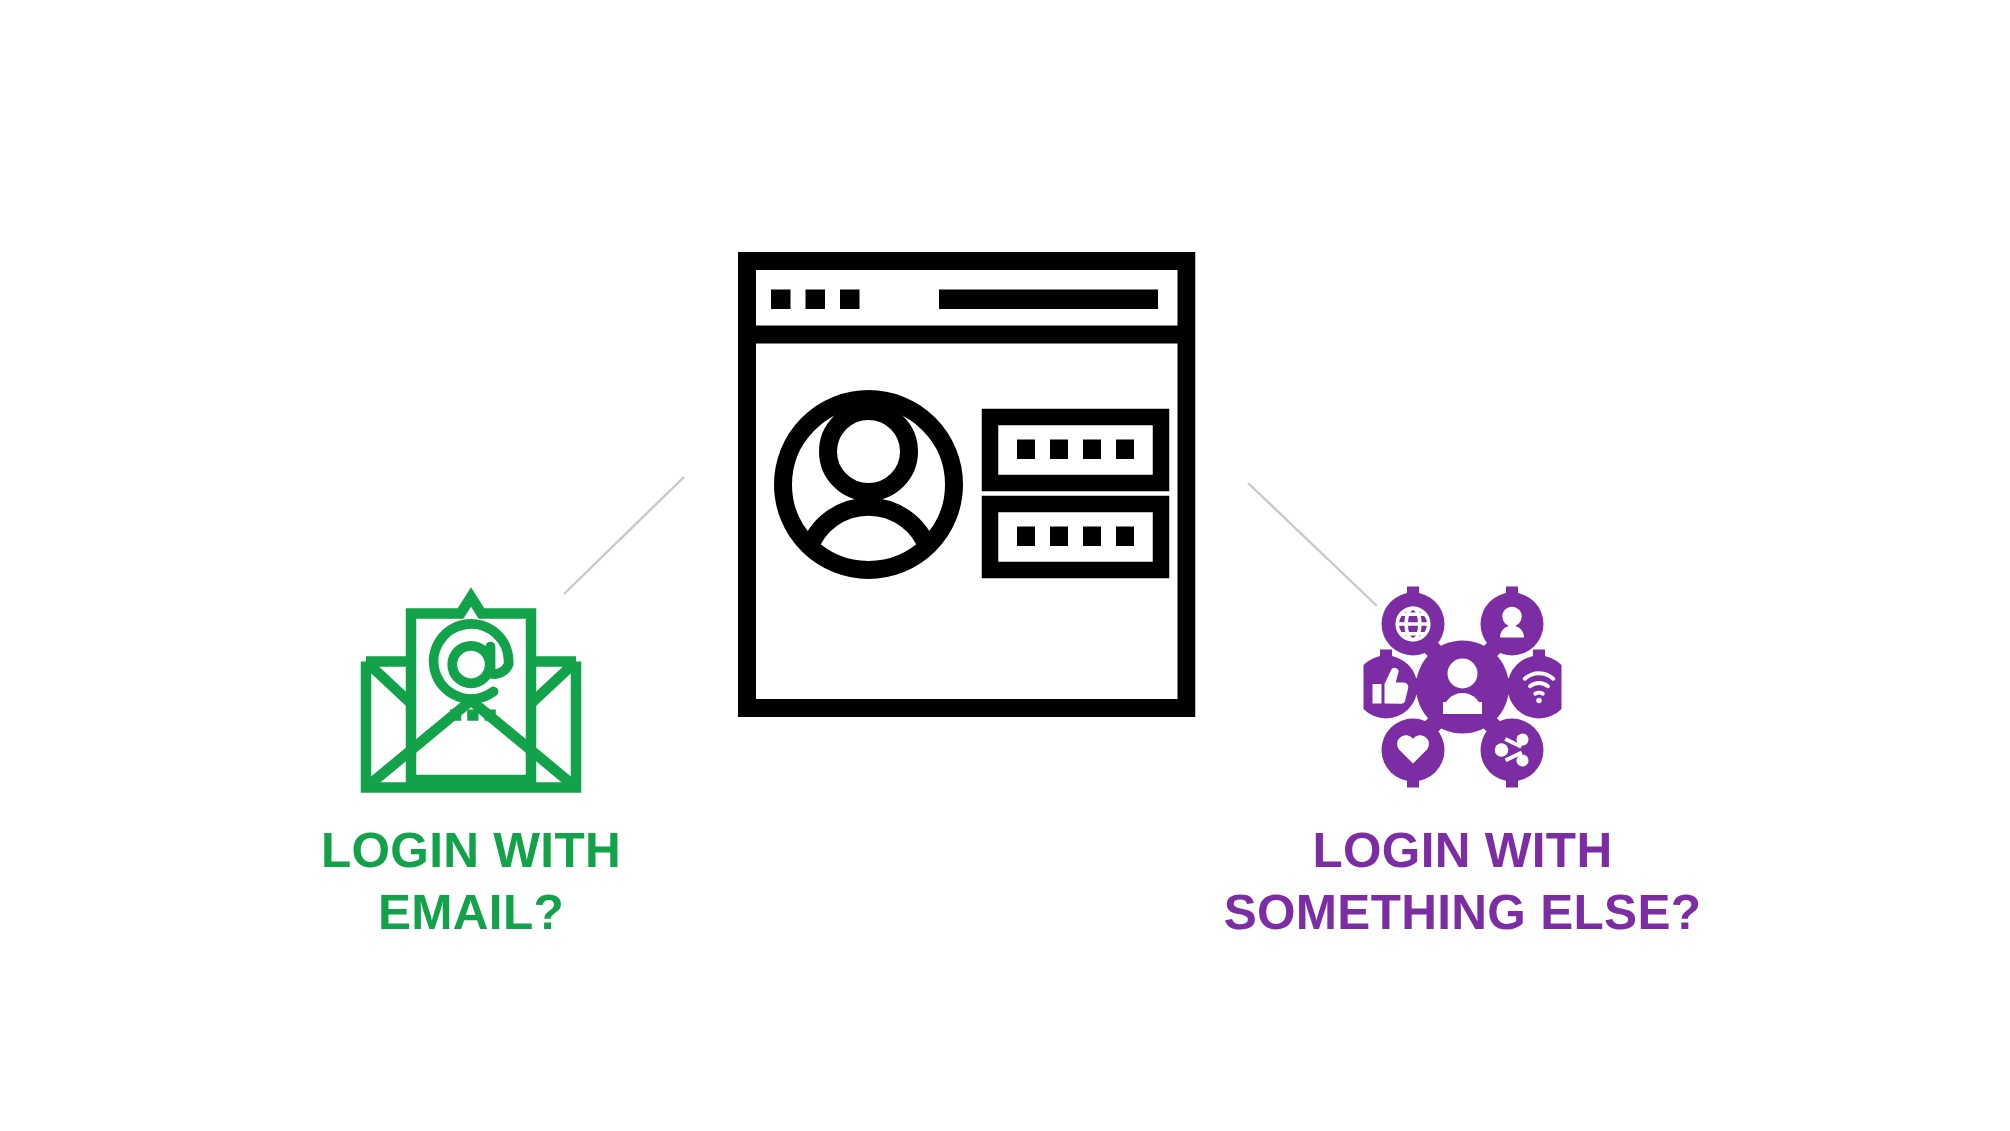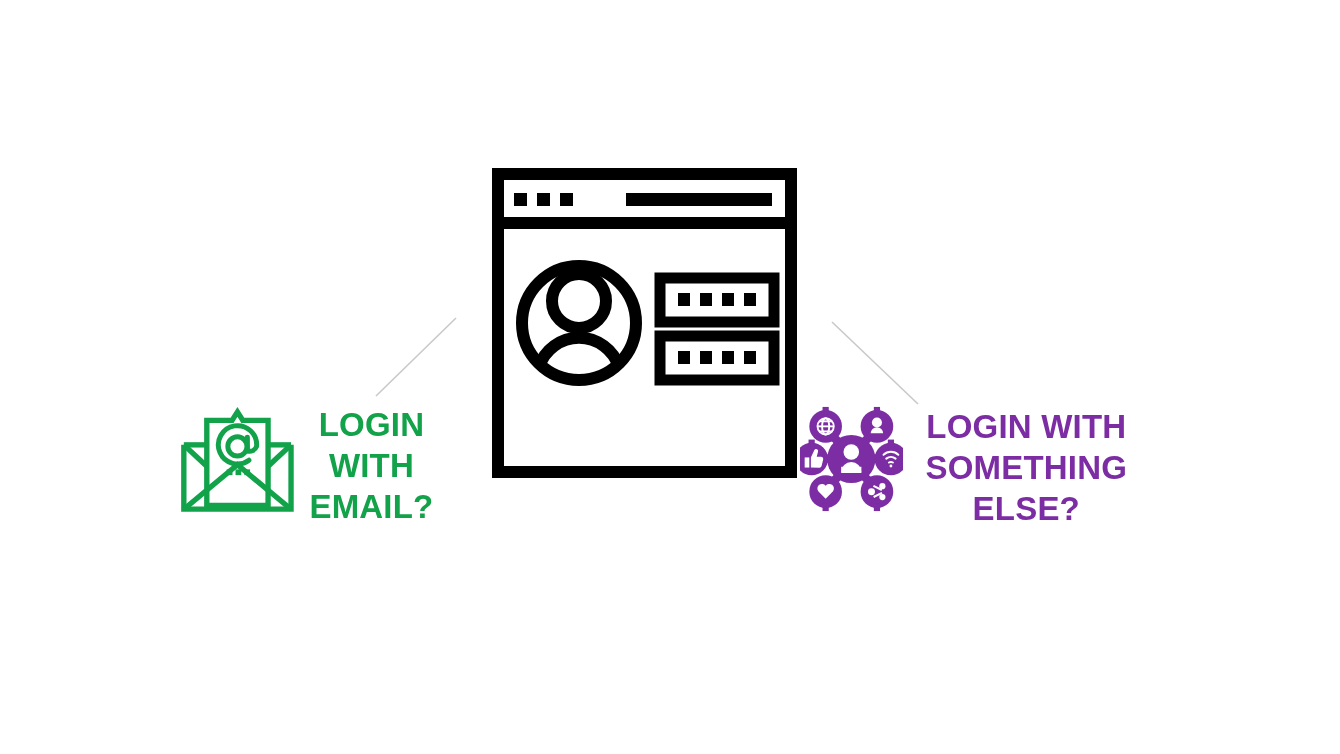--- a/index.html
+++ b/index.html
@@ -37,21 +37,21 @@
     top: 168px;
     width: 305px;
     height: 310px;
   }
   .browser-node svg { display: block; width: 100%; height: 100%; }
 
   
   .option {
     position: absolute;
     display: flex;
-    flex-direction: row;
+    flex-direction: column;
     align-items: center;
   }
   .option-email {
     left: 180px;
     top: 385px;
     width: 268px;
   }
   .option-other {
     left: 800px;
     top: 388px;

